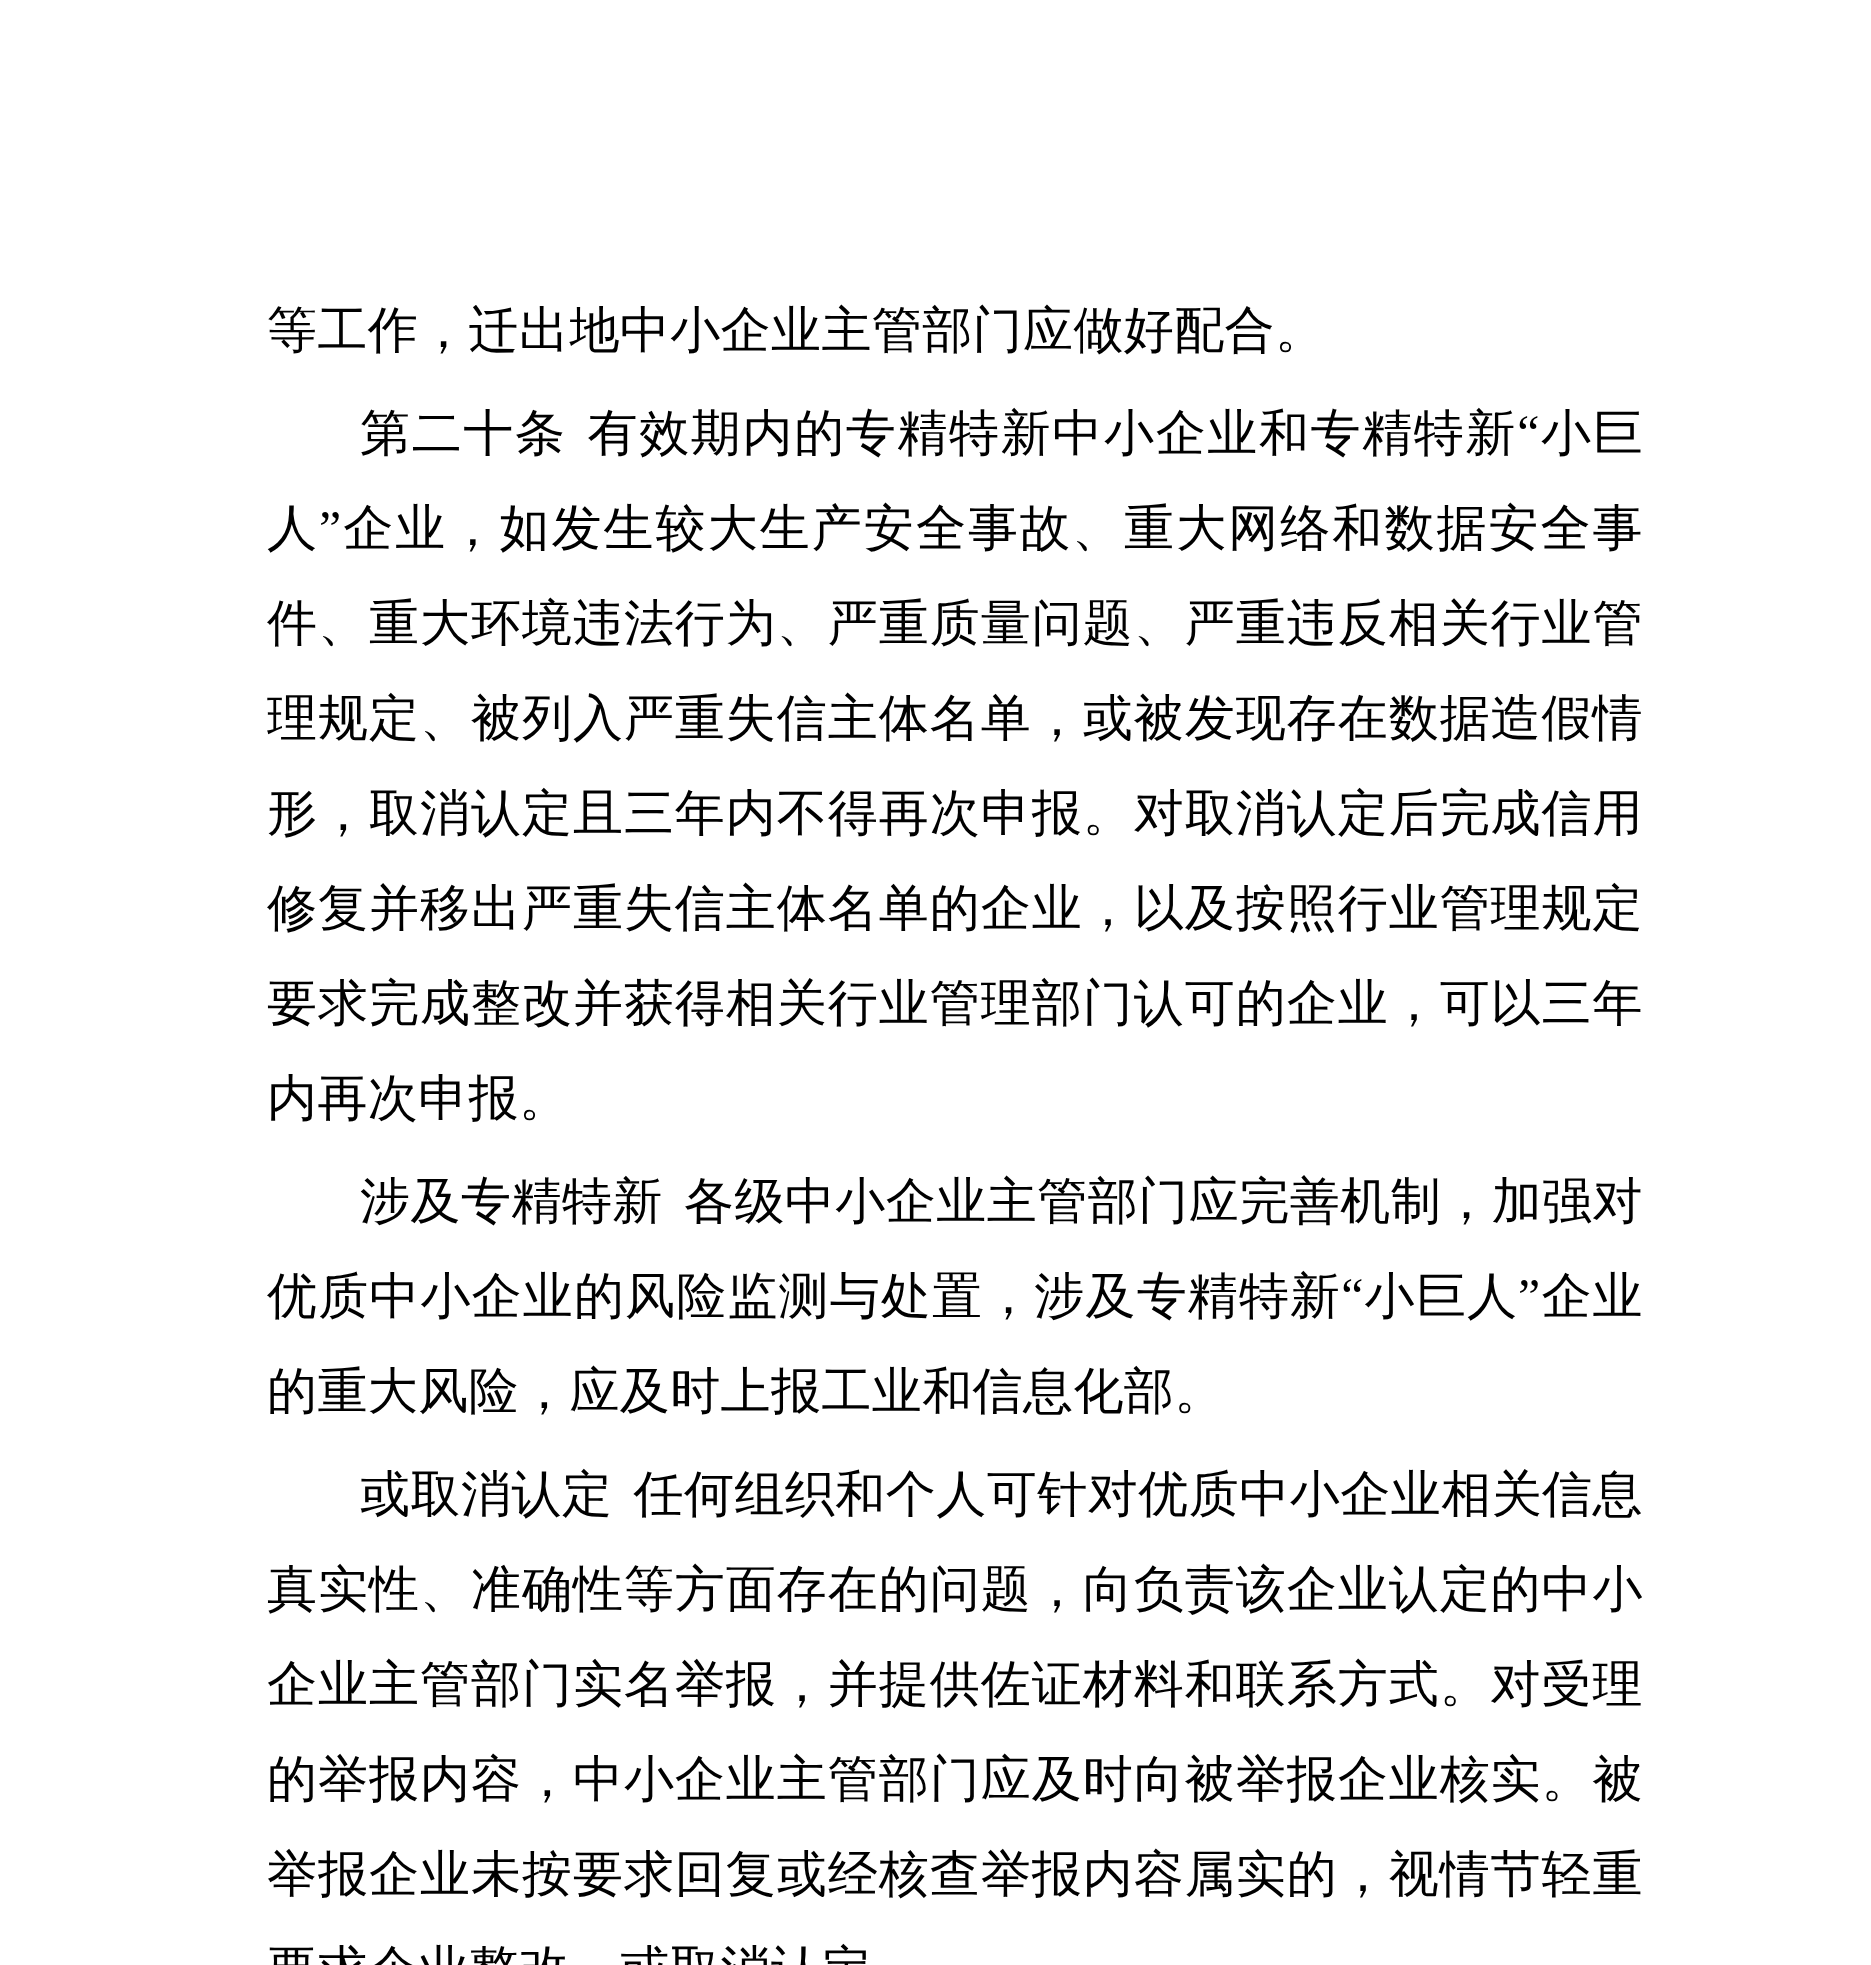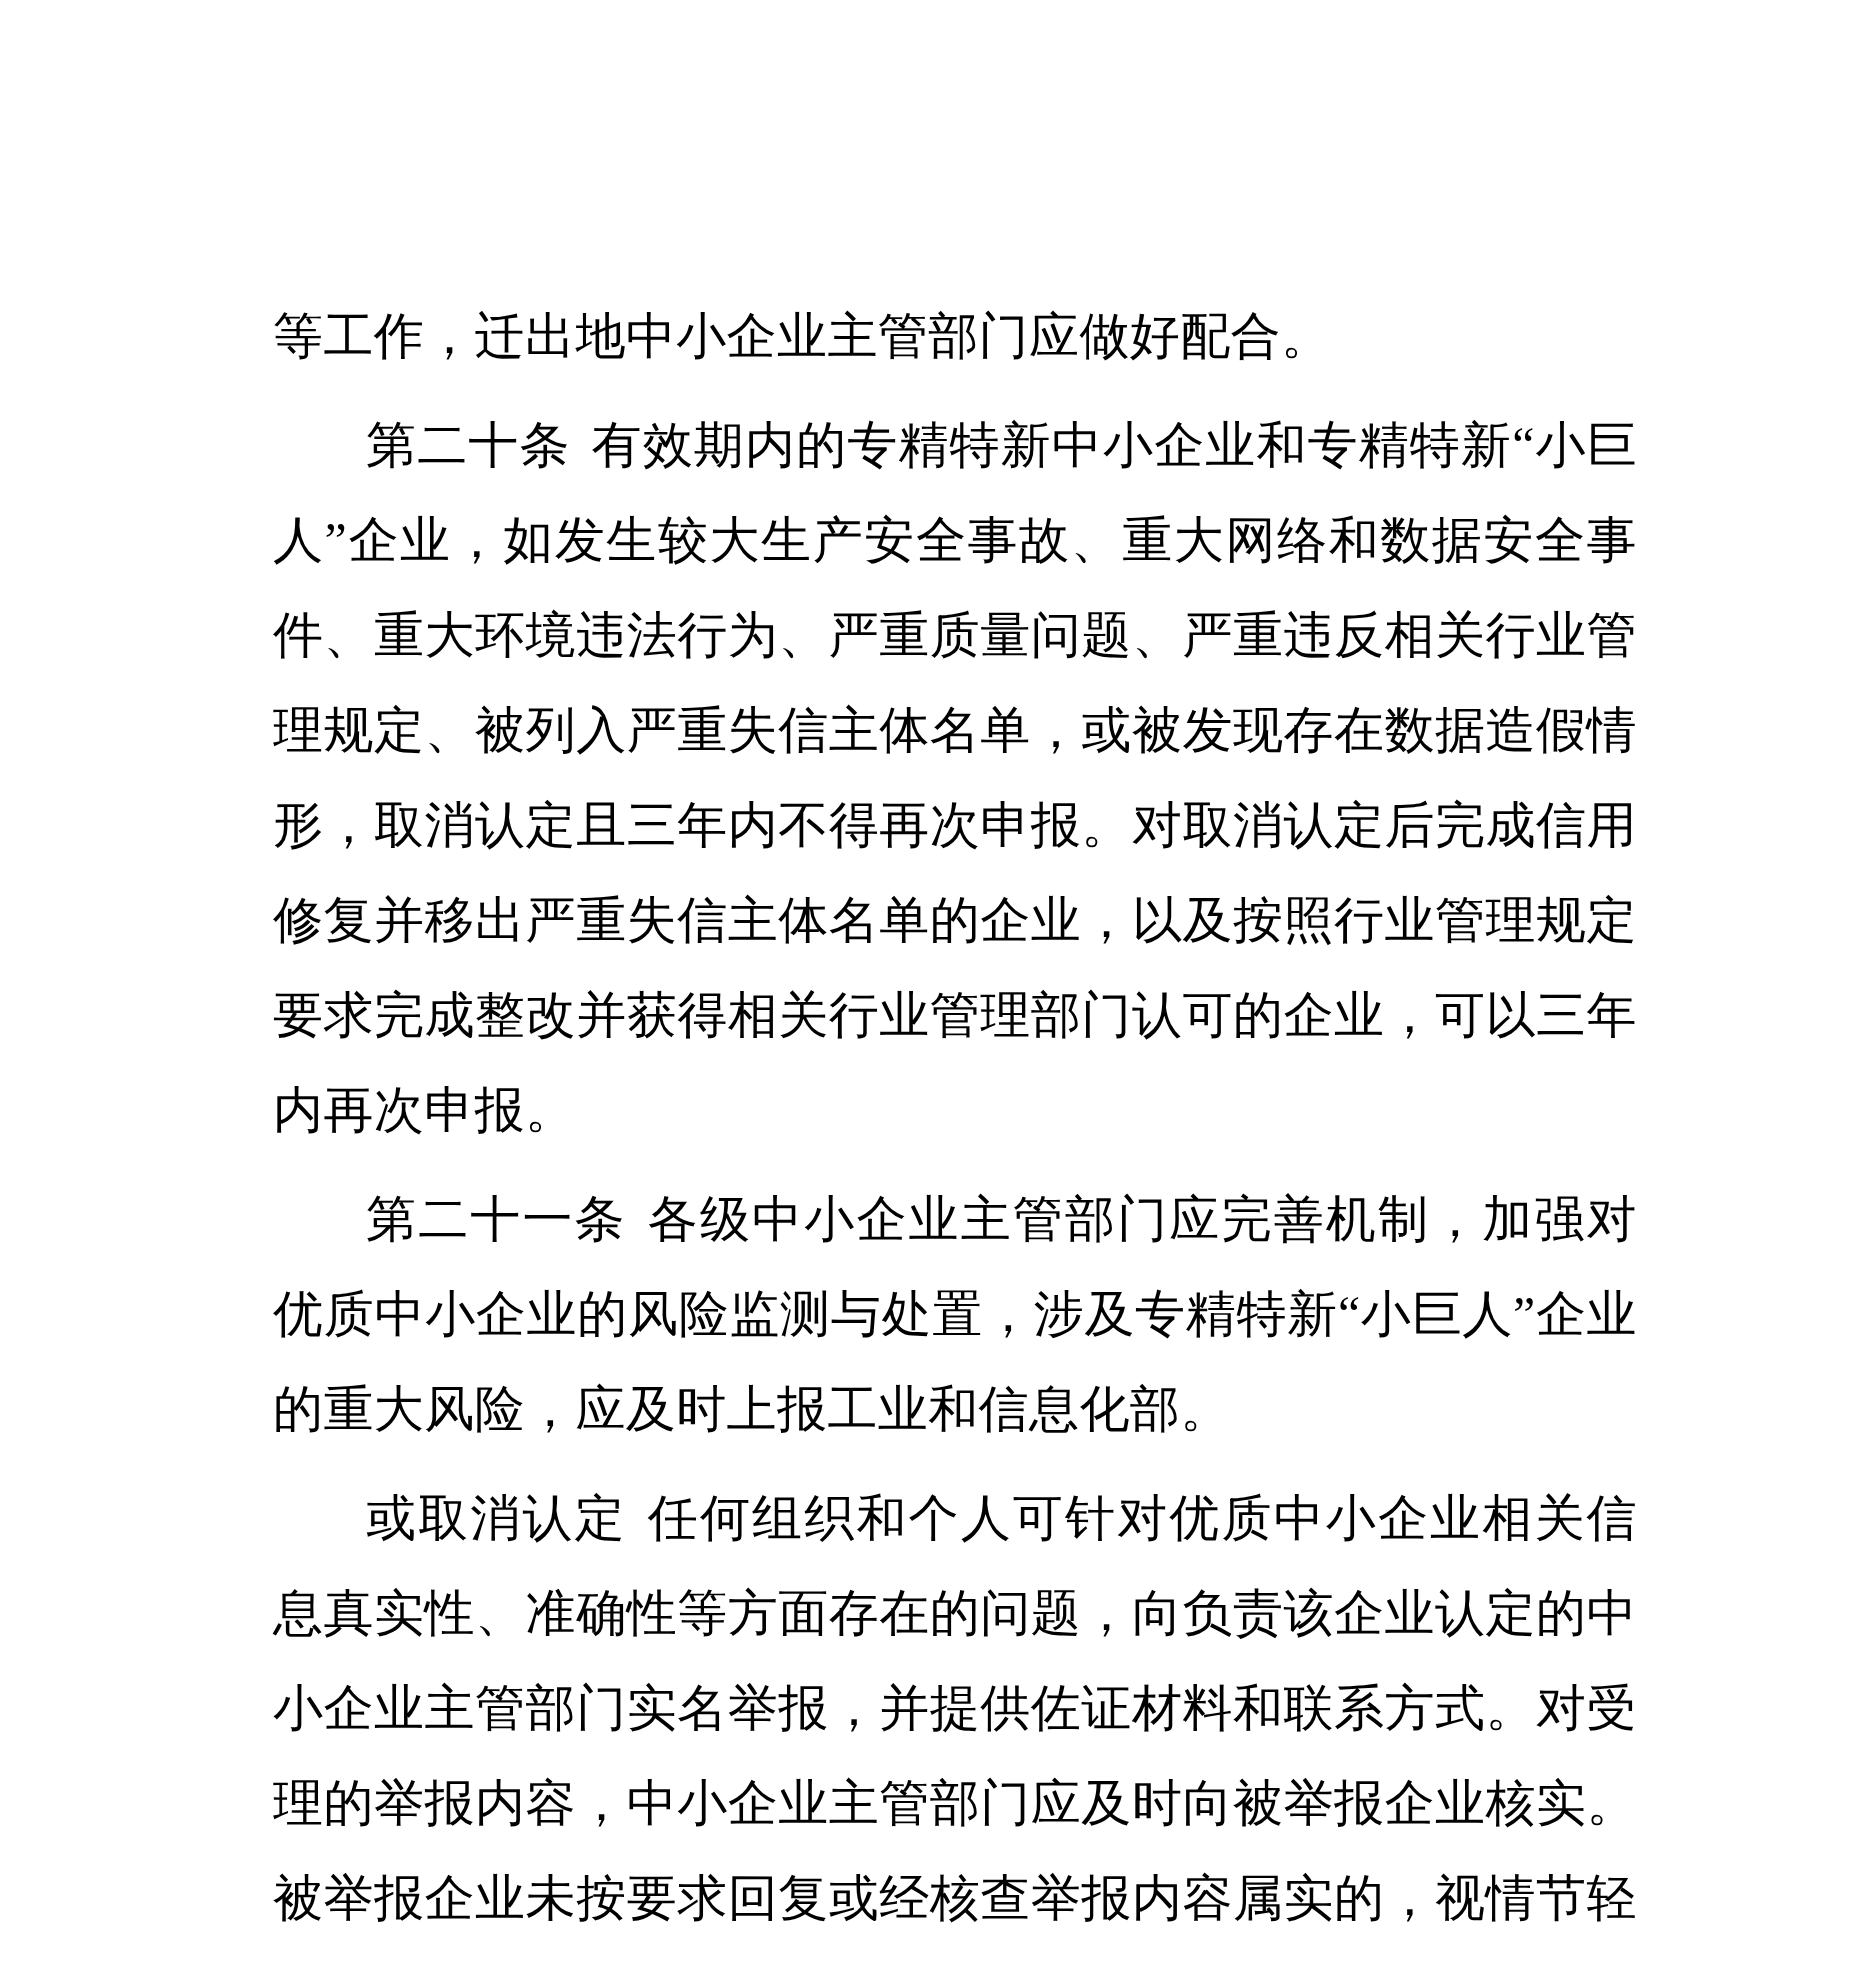--- a/index.html
+++ b/index.html
@@ -21,21 +21,21 @@
     left: 259px;
     top: 275px;
     width: 1392px;
     font-size: 50px;
     line-height: 95px;
     text-align: justify;
     text-justify: inter-ideograph;
     letter-spacing: 0.4px;
   }
   .para {
-    margin: 14px;
+    margin: 8px;
     padding: 0;
     text-indent: 93px; 
   }
   .para.no-indent {
     text-indent: 0;
   }
   .article-no {
     font-family: "Liberation Sans", "DejaVu Sans", sans-serif;
     font-weight: 400;
     margin-right: 0.42em;
@@ -47,21 +47,21 @@
 <div class="page">
   <div class="content">
 
     <p class="para no-indent">等工作，迁出地中小企业主管部门应做好配合。</p>
 
     <p class="para">
       <span class="article-no">第二十条</span><span>有效期内的专精特新中小企业和专精特新“小巨人”企业，如发生较大生产安全事故、重大网络和数据安全事件、重大环境违法行为、严重质量问题、严重违反相关行业管理规定、被列入严重失信主体名单，或被发现存在数据造假情形，取消认定且三年内不得再次申报。对取消认定后完成信用修复并移出严重失信主体名单的企业，以及按照行业管理规定要求完成整改并获得相关行业管理部门认可的企业，可以三年内再次申报。</span>
     </p>
 
     <p class="para">
-      <span class="article-no">第二十一条</span><span>各级中小企业主管部门应完善机制，加强对优质中小企业的风险监测与处置，涉及专精特新“小巨人”企业的重大风险，应及时上报工业和信息化部。</span>
+      <span class="article-no">涉及专精特新</span><span>各级中小企业主管部门应完善机制，加强对优质中小企业的风险监测与处置，涉及专精特新“小巨人”企业的重大风险，应及时上报工业和信息化部。</span>
     </p>
 
     <p class="para">
       <span class="article-no">或取消认定</span><span>任何组织和个人可针对优质中小企业相关信息真实性、准确性等方面存在的问题，向负责该企业认定的中小企业主管部门实名举报，并提供佐证材料和联系方式。对受理的举报内容，中小企业主管部门应及时向被举报企业核实。被举报企业未按要求回复或经核查举报内容属实的，视情节轻重要求企业整改，或取消认定。</span>
     </p>
 
   </div>
 
 </div>
 

